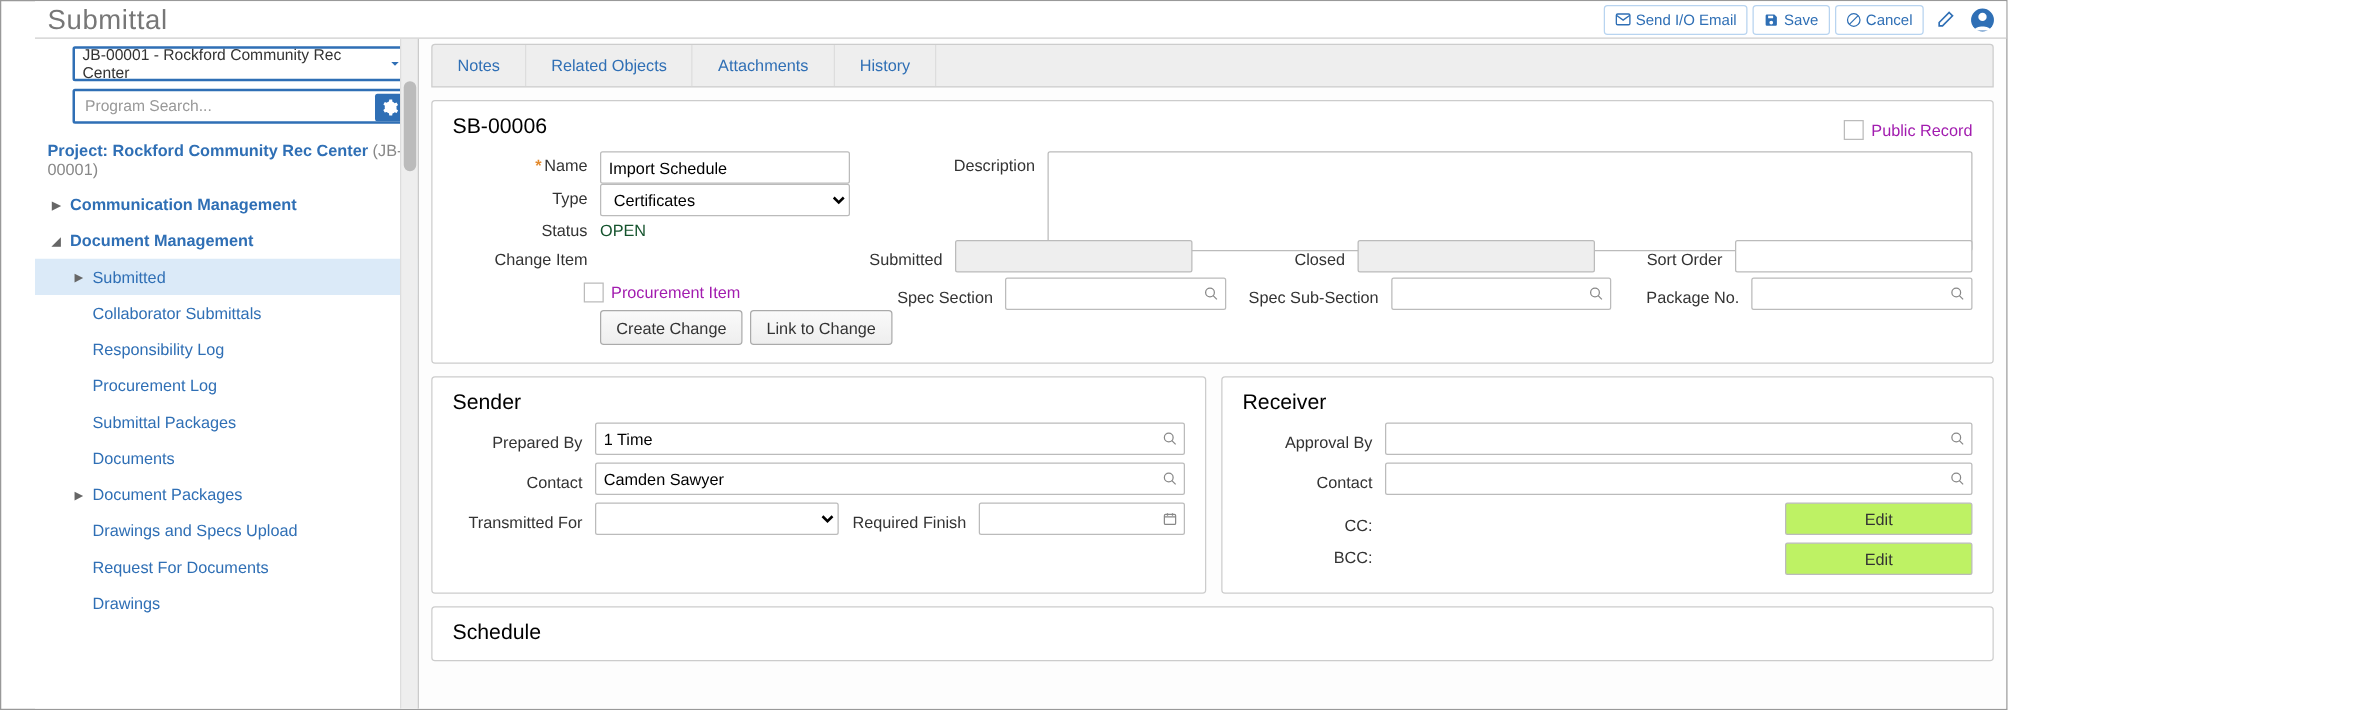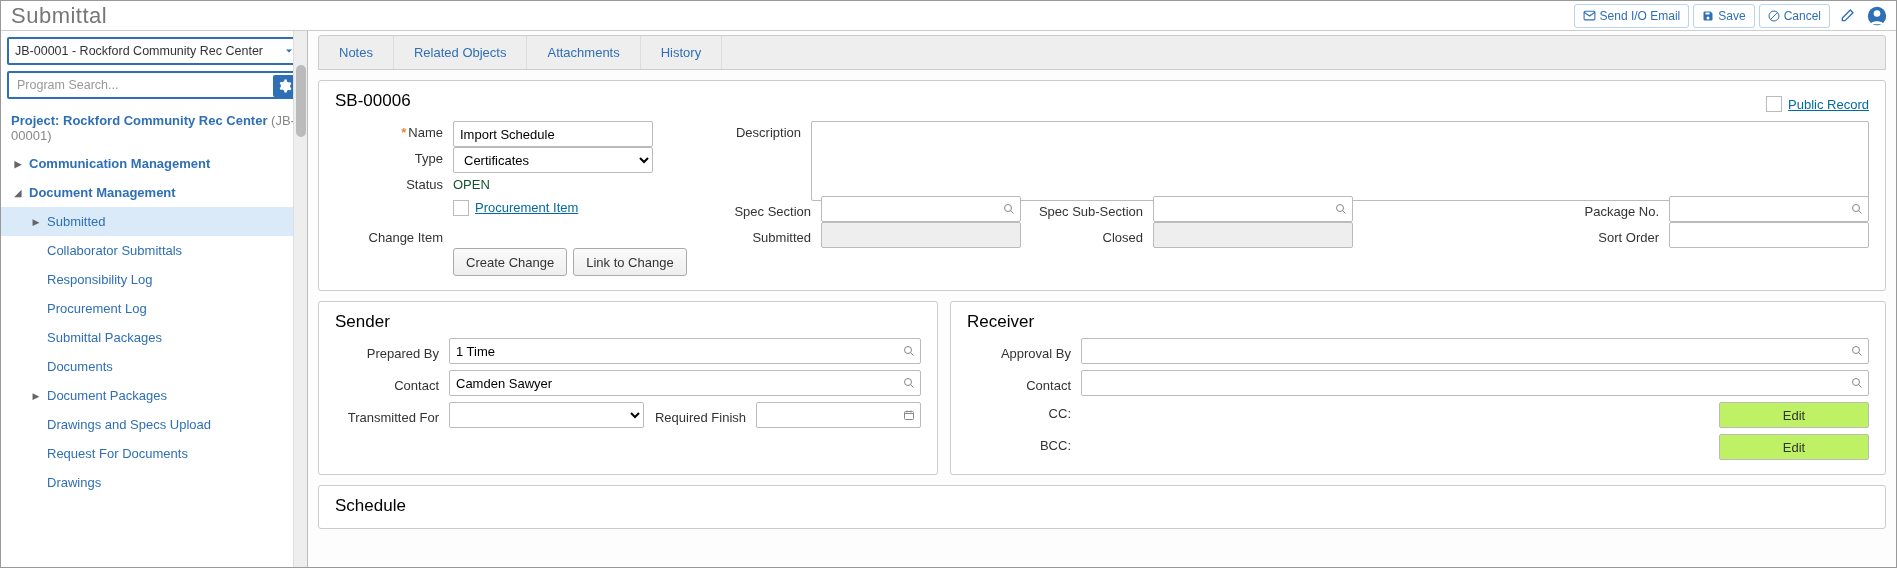--- a/index.html
+++ b/index.html
@@ -5,27 +5,28 @@
   * { box-sizing: border-box; margin: 0; padding: 0; }
   html, body { height: 100%; }
   body {
     font-family: Arial, Helvetica, sans-serif;
     font-size: 13px;
     color: #333;
     background: #fff;
     overflow: hidden;
   }
   .app {
-    width: 1897px;
+    width: 1606px;
     height: 568px;
     position: relative;
     border: 1px solid #999;
     background: #fff;
     display: flex;
     flex-direction: column;
+    padding-left: 27px;
   }
   
   .topbar {
     height: 30px;
     display: flex;
     align-items: center;
     justify-content: space-between;
     padding: 0 6px;
     border-bottom: 1px solid #ccc;
     background: #fff;
@@ -80,20 +81,21 @@
     display: flex;
     flex-direction: column;
     background: #fff;
     position: relative;
   }
   .sidebar-top {
     padding: 6px;
     display: flex;
     flex-direction: column;
     gap: 6px;
+    margin-left: 24px;
   }
   .combo {
     height: 28px;
     border: 2px solid #2f6fb5;
     border-radius: 2px;
     display: flex;
     align-items: center;
     padding: 0 4px 0 6px;
     font-size: 12.5px;
     color: #333;
@@ -303,21 +305,21 @@
     font-size: 13px;
     color: #333;
     width: 150px;
     text-align: center;
   }
   
   .d-col1 { width: 112px; }
   .w200 { width: 200px; }
   .w100p { width: 100%; }
   .header-row { display:flex; justify-content: space-between; align-items:center; margin-bottom:4px;}
-  .chk-label { display:inline-flex; align-items:center; gap:6px; font-size:13px; color:#0369a1;text-decoration:underline;}
+  .chk-label { display:inline-flex; align-items:center; gap:6px; font-size:13px; color:#a21caf;}
 </style>
 </head>
 <body>
 
 <div class="app">
 
   <div class="topbar">
     <div class="topbar-title">Submittal</div>
     <div class="topbar-actions">
       <button class="top-btn">
@@ -473,20 +475,32 @@
           <select class="inp w200">
             <option>Certificates</option>
           </select>
         </div>
 
         <div class="row">
           <div class="lbl d-col1">Status</div>
           <div class="static-val">OPEN</div>
         </div>
 
+        <div class="row" style="align-items:center;">
+          <div class="lbl d-col1">Change Item</div>
+          <div class="w200"></div>
+          <div style="width:60px"></div>
+          <div class="lbl" style="width:90px">Submitted</div>
+          <input class="inp ro" style="width: 200px;" readonly="">
+          <div class="lbl" style="width:120px">Closed</div>
+          <input class="inp ro" style="width: 200px;" readonly="">
+          <div class="lbl" style="flex:1; min-width:100px">Sort Order</div>
+          <input class="inp" style="width: 200px;">
+        </div>
+
         <div class="row" style="margin-top:4px; align-items:center;">
           <div class="d-col1"></div>
           <div class="w200">
             <label class="chk-label">
               <span class="chk"></span>
               <span>Procurement Item</span>
             </label>
           </div>
           <div style="width:60px"></div>
           <div class="lbl" style="width:90px">Spec Section</div>
@@ -512,32 +526,20 @@
           <div class="lbl" style="flex:1; min-width:100px">Package No.</div>
           <div class="inp-wrap" style="width:200px">
             <input class="inp w100p" style="">
             <span class="suffix">
                 <svg width="12" height="12" viewBox="0 0 24 24" fill="none" stroke="#888" stroke-width="2">
                   <circle cx="10" cy="10" r="7"></circle>
                   <path d="M21 21l-6-6"></path>
                 </svg>
               </span>
           </div>
-        </div>
-
-        <div class="row" style="align-items:center;">
-          <div class="lbl d-col1">Change Item</div>
-          <div class="w200"></div>
-          <div style="width:60px"></div>
-          <div class="lbl" style="width:90px">Submitted</div>
-          <input class="inp ro" style="width: 200px;" readonly="">
-          <div class="lbl" style="width:120px">Closed</div>
-          <input class="inp ro" style="width: 200px;" readonly="">
-          <div class="lbl" style="flex:1; min-width:100px">Sort Order</div>
-          <input class="inp" style="width: 200px;">
         </div>
 
         <div class="row">
           <div class="d-col1"></div>
           <button class="btn">Create Change</button>
           <button class="btn">Link to Change</button>
         </div>
       </div>
 
       <div class="two-col">
@@ -602,21 +604,21 @@
             <div class="inp-wrap" style="flex:1">
               <input class="inp w100p" style="">
               <span class="suffix">
                   <svg width="12" height="12" viewBox="0 0 24 24" fill="none" stroke="#888" stroke-width="2">
                     <circle cx="10" cy="10" r="7"></circle>
                     <path d="M21 21l-6-6"></path>
                   </svg>
                 </span>
             </div>
           </div>
-          <div class="row" style="align-items:flex-start; margin-top:6px;">
+          <div class="row" style="align-items:flex-end; margin-top:6px;">
             <div class="lbl">CC:</div>
             <div style="flex:1"></div>
             <button class="edit-btn">Edit</button>
           </div>
           <div class="row" style="align-items:flex-start; margin-top:6px;">
             <div class="lbl">BCC:</div>
             <div style="flex:1"></div>
             <button class="edit-btn">Edit</button>
           </div>
         </div>

